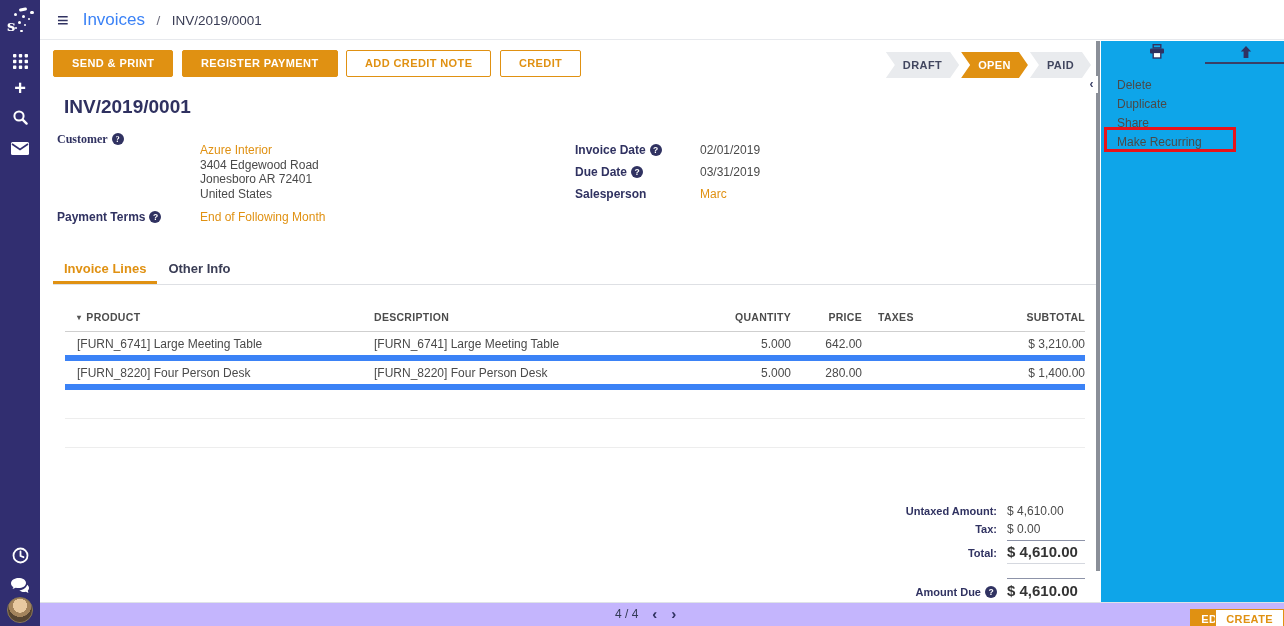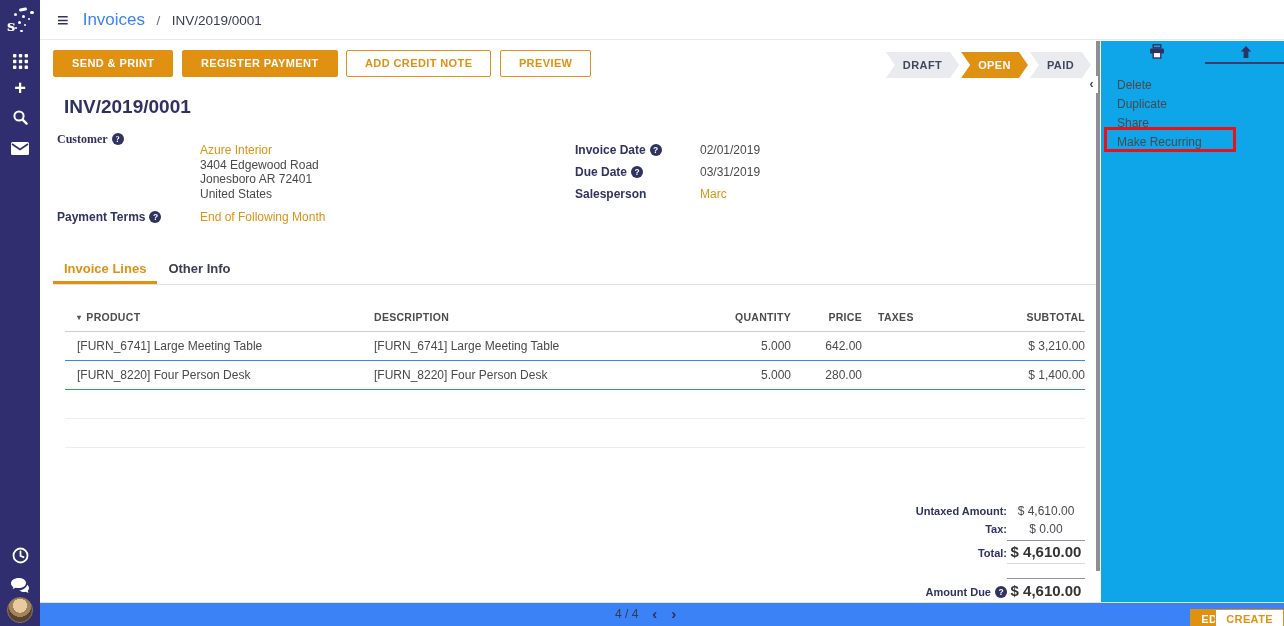--- a/index.html
+++ b/index.html
@@ -57,59 +57,59 @@
   .fr-row { display:flex; height:22px; align-items:flex-start; }
   .fr-row .flabel { width:125px; }
 
   
   .tabs { position:absolute; left:13px; right:0; top:214px; height:30px; border-bottom:1px solid #dee0e4; display:flex; }
   .tab { font-size:13px; font-weight:bold; padding:6px 11px; cursor:pointer; color:#3a3d55; }
   .tab.active { color:#e09112; border-bottom:3px solid #e09112; }
 
   
   .lines { position:absolute; left:25px; top:262px; width:1020px; }
-  .trow { display:flex; align-items:center; height:29px; border-bottom:1px solid #3b82f6; cursor:pointer; }
+  .trow { display:flex; align-items:center; height:29px; border-bottom:6px solid #3b82f6; cursor:pointer; }
   .thead { border-bottom:1px solid #cfcfcf; cursor:default; }
   .thead .cell { font-size:10.5px; font-weight:bold; color:#4c4c4c; letter-spacing:.3px; }
   .cell { font-size:12px; color:#4a4a4a; }
   .col-product { width:309px; padding-left:12px; }
   .col-desc { width:330px; }
   .col-qty { width:87px; text-align:right; }
   .col-price { width:71px; text-align:right; }
   .col-tax { width:92px; padding-left:16px; }
   .col-sub { flex:1; text-align:right; }
   .sort-caret { font-size:8px; color:#555; margin-right:5px; vertical-align:1px; }
   .empty-row { height:29px; border-bottom:1px solid #ededed; }
 
   
   .totals { position:absolute; right:12px; top:463px; width:235px; }
   .t-row { display:flex; align-items:baseline; justify-content:flex-end; margin-bottom:4px; }
   .t-label { font-size:11px; font-weight:bold; color:#303261; text-align:right; flex:1; }
-  .t-val { width:78px; text-align:center; font-size:12px; color:#4a4a4a; }
+  .t-val { width:78px; text-align:left; font-size:12px; color:#4a4a4a; margin-left:10px; }
   .t-total .t-val { font-size:15px; font-weight:bold; color:#333; border-top:1px solid #8d93a8; border-bottom:1px solid #d5d8df; padding:2px 0 3px; }
   .t-due { margin-top:14px; }
   .t-due .t-val { font-size:15px; font-weight:bold; color:#333; border-top:1px solid #8d93a8; padding-top:3px; }
 
   
   .vdivider { position:absolute; left:1096px; top:41px; width:4px; height:530px; background:#8a8f98; z-index:4; cursor:col-resize; }
   .collapse-btn { position:absolute; left:1085px; top:76px; width:13px; height:17px; background:#fff; color:#3a3f66;
     font-size:12px; font-weight:bold; text-align:center; line-height:16px; z-index:5; cursor:pointer; }
 
   
   .side-panel { position:absolute; left:1101px; right:0; top:41px; bottom:24px; background:#0ea5e9; }
   .panel-head { position:relative; height:22px; }
   .panel-head .printer { position:absolute; left:48px; top:3px; cursor:pointer; }
   .panel-head .uparrow { position:absolute; left:138px; top:4px; cursor:pointer; }
   .panel-underline { position:absolute; left:104px; right:0; top:21px; height:2px; background:#3a3f66; }
   .panel-menu { margin-top:12px; }
   .panel-item { font-size:12px; color:#4a4a4a; padding:2.5px 0 2.5px 16px; line-height:14px; cursor:pointer; }
   .annotation-box { position:absolute; left:1104px; top:127px; width:132px; height:25px; border:3px solid #e8131a; z-index:9; pointer-events:none; }
 
   
-  .footer { position:absolute; left:40px; right:0; bottom:0; height:24px; background:#3b82f6; border-top:1px solid #dfe3e8; z-index:3; }
+  .footer { position:absolute; left:40px; right:0; bottom:0; height:24px; background:#c4b5fd; border-top:1px solid #dfe3e8; z-index:3; }
   .pager { position:absolute; left:575px; top:4px; display:flex; align-items:center; color:#333a56; font-size:12px; }
   .pager .pg-count { margin-right:14px; }
   .pg-arrow { font-weight:bold; font-size:15px; line-height:14px; margin-right:14px; cursor:pointer; color:#2f3160; }
   .footer-btn { position:absolute; top:6px; height:20px; font-size:11px; font-weight:bold; letter-spacing:.4px;
     padding:3px 10px; cursor:pointer; }
   .edit-btn { right:45px; background:#e09112; color:#fff; border:1px solid #e09112; }
   .create-btn { right:0; background:#fff; color:#e09112; border:1px solid #e09112; }
 </style>
 </head>
 <body>
@@ -180,21 +180,21 @@
       <span class="crumb-rec">INV/2019/0001</span>
     </nav>
   </header>
 
   <main class="main">
 
     <div class="action-row">
       <span class="btn btn-fill">SEND &amp; PRINT</span>
       <span class="btn btn-fill">REGISTER PAYMENT</span>
       <span class="btn btn-outline">ADD CREDIT NOTE</span>
-      <span class="btn btn-outline">PREVIEW</span>
+      <span class="btn btn-outline">CREDIT</span>
     </div>
 
     <div class="statusbar">
       <span class="status">DRAFT</span>
       <span class="status active">OPEN</span>
       <span class="status">PAID</span>
     </div>
 
     <h1 class="rec-title">INV/2019/0001</h1>
 

